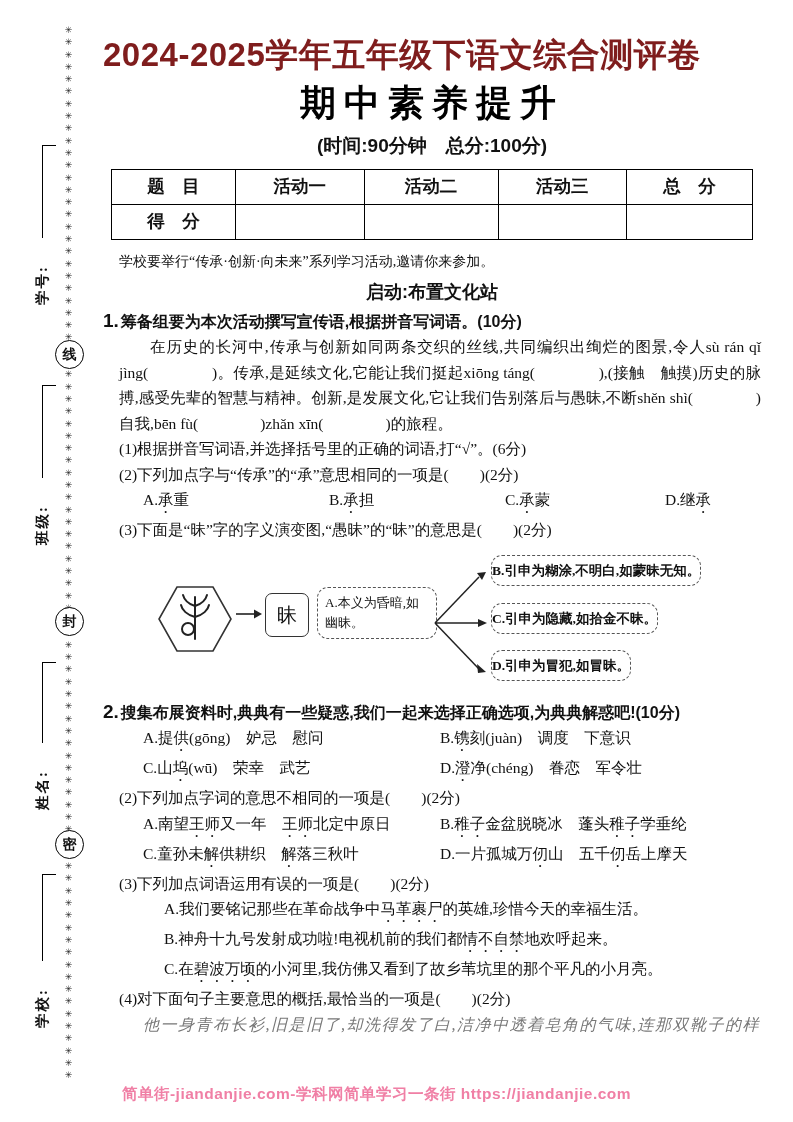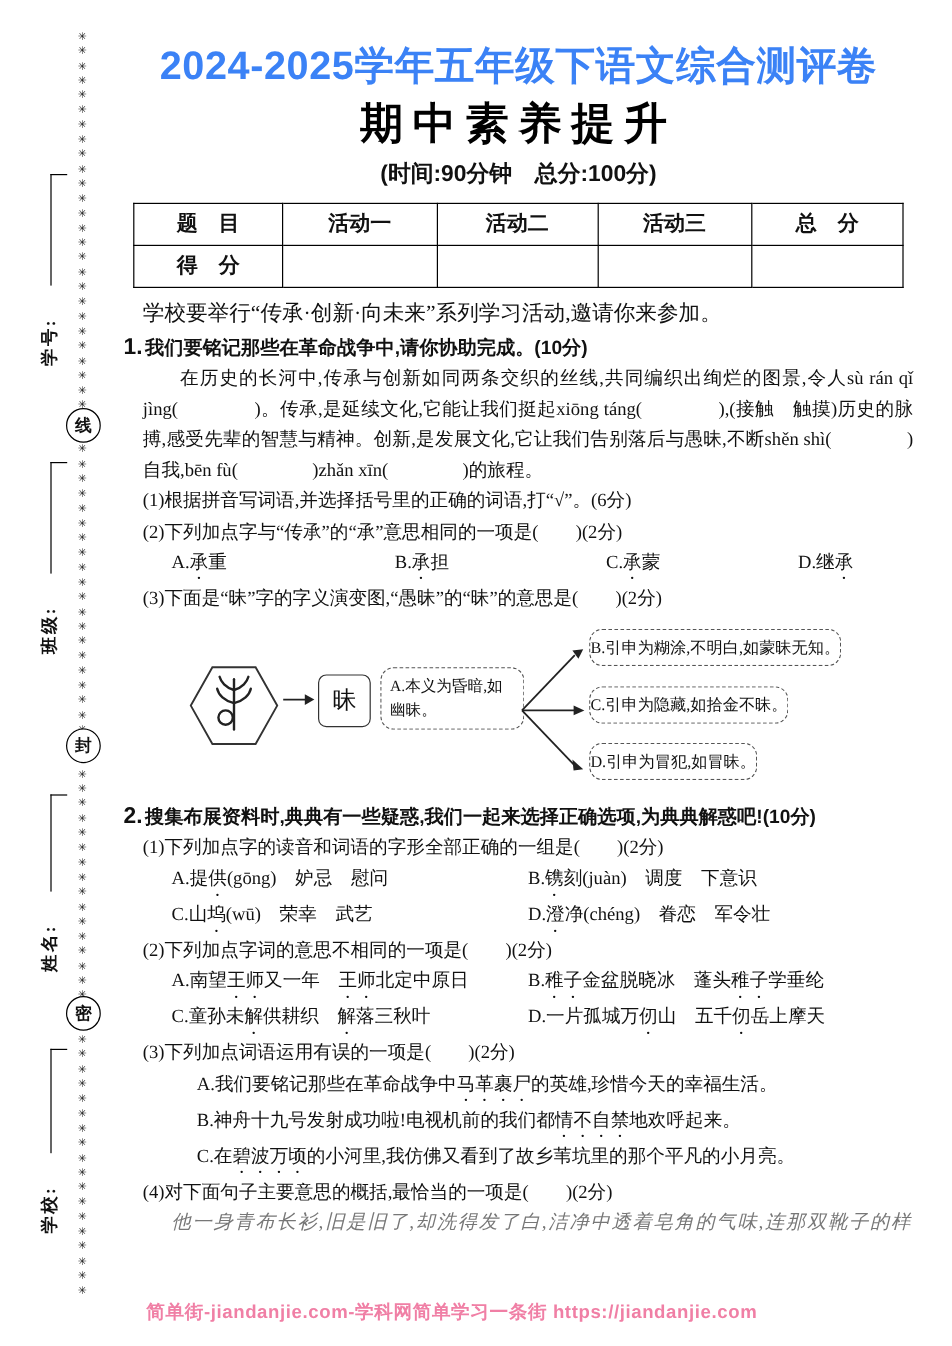--- a/index.html
+++ b/index.html
@@ -26,37 +26,37 @@
   }
   .sc {
     position:absolute; left:55px; width:27px; height:27px; border:1.6px solid #000;
     border-radius:50%; background:#fff; text-align:center; line-height:27px;
     font-size:14px; font-weight:bold; z-index:2;
     font-family:"Liberation Sans",sans-serif;
   }
   
   .content { position:absolute; left:103px; top:0; width:658px; }
   .title {
-    margin:34px 0 0; text-align:center; font-family:"Liberation Sans",sans-serif;
-    font-size:33px; font-weight:900; line-height:42px; letter-spacing:0.5px; color:#3b82f6;
+    margin:34px 0 0; text-align:left; font-family:"Liberation Sans",sans-serif;
+    font-size:33px; font-weight:900; line-height:42px; letter-spacing:0.5px; color:#7f1d1d;
   }
   .subtitle {
     margin:4px 0 0; text-align:center; font-family:Liberation Sans, sans-serif;
     font-size:36px; font-weight:900; line-height:46px; letter-spacing:8px; color:#000;
   }
   .meta { margin-top:7px; text-align:center; font-family:"Liberation Sans",sans-serif;
           font-size:19px; font-weight:bold; line-height:26px; }
   table.score {
     margin:10px auto 0; border-collapse:collapse; width:642px;
     font-family:"Liberation Sans",sans-serif;
   }
   table.score td { border:1.8px solid #000; height:32px; text-align:center; }
   table.score td.th { font-size:17.5px; font-weight:bold; }
   .c0{width:125px}.c1{width:130px}.c2{width:136px}.c3{width:130px}.c4{width:127px}
-  .intro { margin:9px 0 0 16px; font-size:18px; }
+  .intro { margin:9px 0 0 16px; font-size:14px; }
   .section-title { margin-top:4px; text-align:center; font-family:"Liberation Sans",sans-serif;
                    font-size:18px; font-weight:bold; line-height:27px; }
   .qrow { margin-top:2px; }
   .qnum { font-family:"Liberation Sans",sans-serif; font-weight:bold; font-size:19px; margin-right:2px; }
   .qstem { font-family:"Liberation Sans",sans-serif; font-weight:bold; font-size:16px; }
   .passage { margin:0 0 0 16px; text-indent:2em; text-align:justify; }
   .sub { margin-left:16px; }
   .opts4 { margin-left:40px; display:grid; grid-template-columns:186px 176px 160px 1fr; }
   .opts2 { margin-left:40px; display:grid; grid-template-columns:297px 1fr; }
   .opt-block { margin-left:61px; padding-left:1.55em; text-indent:-1.55em; text-align:justify; }
@@ -73,21 +73,21 @@
     border:1.4px solid #333; border-radius:7px; text-align:center; line-height:42px;
     font-size:20px;
   }
   .root-box {
     position:absolute; left:198px; top:40px; width:104px; padding:5px 7px;
     border:1.6px dashed #555; border-radius:11px; font-size:13px; line-height:20px;
   }
   .branch-svg { position:absolute; left:314px; top:2px; }
   .branch-box {
     position:absolute; left:372px; padding:4px 0; white-space:nowrap;
-    border:1.6px dashed #555; border-radius:11px; font-size:13.5px; line-height:21px;
+    border:1.6px dashed #555; border-radius:11px; font-size:13.5px; line-height:21px;font-weight:bold;
   }
   .b0{top:8px}.b1{top:56px}.b2{top:103px}
   
   .quote {
     margin-left:40px; color:#777; font-style:italic; letter-spacing:1.5px;
     font-size:16px;
   }
   .watermark {
     position:absolute; left:0; right:40px; bottom:16px; text-align:center;
     color:#f07fa5; font-family:"Liberation Sans",sans-serif; font-size:15.5px;
@@ -229,23 +229,24 @@
         <td class="th">得　分</td>
         <td></td>
         <td></td>
         <td></td>
         <td></td>
       </tr>
     </tbody>
       </table>
 
     <div class="intro">学校要举行“传承·创新·向未来”系列学习活动,邀请你来参加。</div>
+    <div class="section-title">启动:布置文化站</div>
 
     <div class="qrow">
-      <span class="qnum">1.</span><span class="qstem">我们要铭记那些在革命战争中,请你协助完成。(10分)</span>
+      <span class="qnum">1.</span><span class="qstem">筹备组要为本次活动撰写宣传语,根据拼音写词语。(10分)</span>
     </div>
     <p class="passage" style="margin-top:0">在历史的长河中,传承与创新如同两条交织的丝线,共同编织出绚烂的图景,令人sù rán qǐ jìng(　　　　)。传承,是延续文化,它能让我们挺起xiōng táng(　　　　),(接触　触摸)历史的脉搏,感受先辈的智慧与精神。创新,是发展文化,它让我们告别落后与愚昧,不断shěn shì(　　　　)自我,bēn fù(　　　　)zhǎn xīn(　　　　)的旅程。</p>
     <div class="sub">(1)根据拼音写词语,并选择括号里的正确的词语,打“√”。(6分)</div>
     <div class="sub">(2)下列加点字与“传承”的“承”意思相同的一项是(　　)(2分)</div>
     <div class="opts4">
       <div class="opt"><span>A.</span><span class="em-dot">承</span><span>重</span></div>
       <div class="opt"><span>B.</span><span class="em-dot">承</span><span>担</span></div>
       <div class="opt"><span>C.</span><span class="em-dot">承</span><span>蒙</span></div>
       <div class="opt"><span>D.继</span><span class="em-dot">承</span></div>
     </div>
@@ -280,21 +281,20 @@
         <path d="M44,115 L53,123 L45,124 Z" fill="#222"></path>
       </svg>
       <div class="branch-box b0">B.引申为糊涂,不明白,如蒙昧无知。</div>
       <div class="branch-box b1">C.引申为隐藏,如拾金不昧。</div>
       <div class="branch-box b2">D.引申为冒犯,如冒昧。</div>
     </div>
 
     <div class="qrow">
       <span class="qnum">2.</span><span class="qstem">搜集布展资料时,典典有一些疑惑,我们一起来选择正确选项,为典典解惑吧!(10分)</span>
     </div>
-    <div class="sub">(1)下列加点字的读音和词语的字形全部正确的一组是(　　)(2分)</div>
     <div class="opts2">
       <div class="opt"><span>A.提</span><span class="em-dot">供</span><span>(gōng)　妒忌　慰问</span></div>
       <div class="opt"><span>B.</span><span class="em-dot">镌</span><span>刻(juàn)　调度　下意识</span></div>
       <div class="opt"><span>C.山</span><span class="em-dot">坞</span><span>(wū)　荣幸　武艺</span></div>
       <div class="opt"><span>D.</span><span class="em-dot">澄</span><span>净(chéng)　眷恋　军令壮</span></div>
     </div>
     <div class="sub">(2)下列加点字词的意思不相同的一项是(　　)(2分)</div>
     <div class="opts2">
       <div class="opt"><span>A.南望</span><span class="em-dot">王师</span><span>又一年　</span><span class="em-dot">王师</span><span>北定中原日</span></div>
       <div class="opt"><span>B.</span><span class="em-dot">稚子</span><span>金盆脱晓冰　蓬头</span><span class="em-dot">稚子</span><span>学垂纶</span></div>

